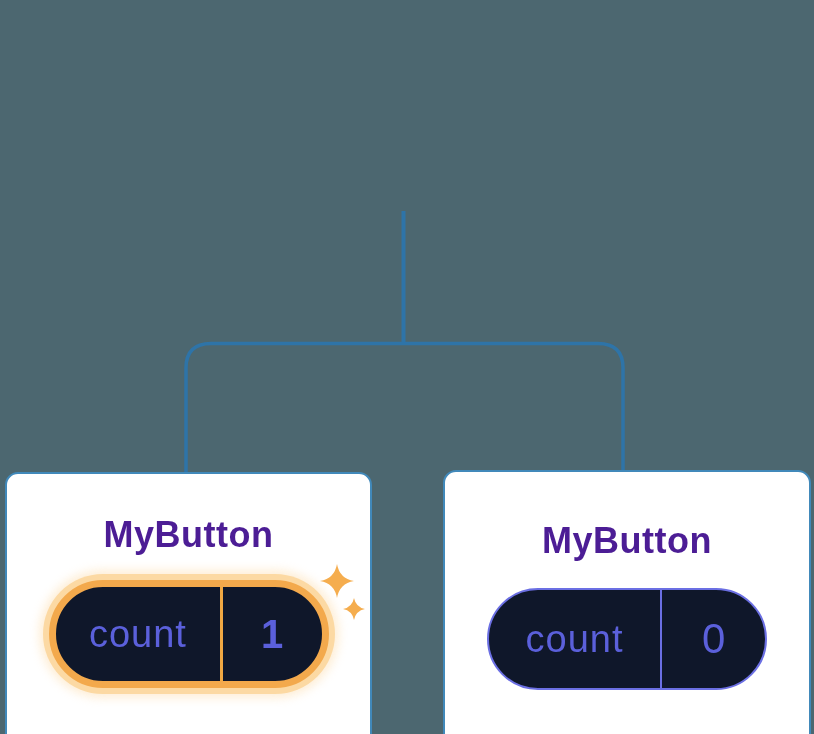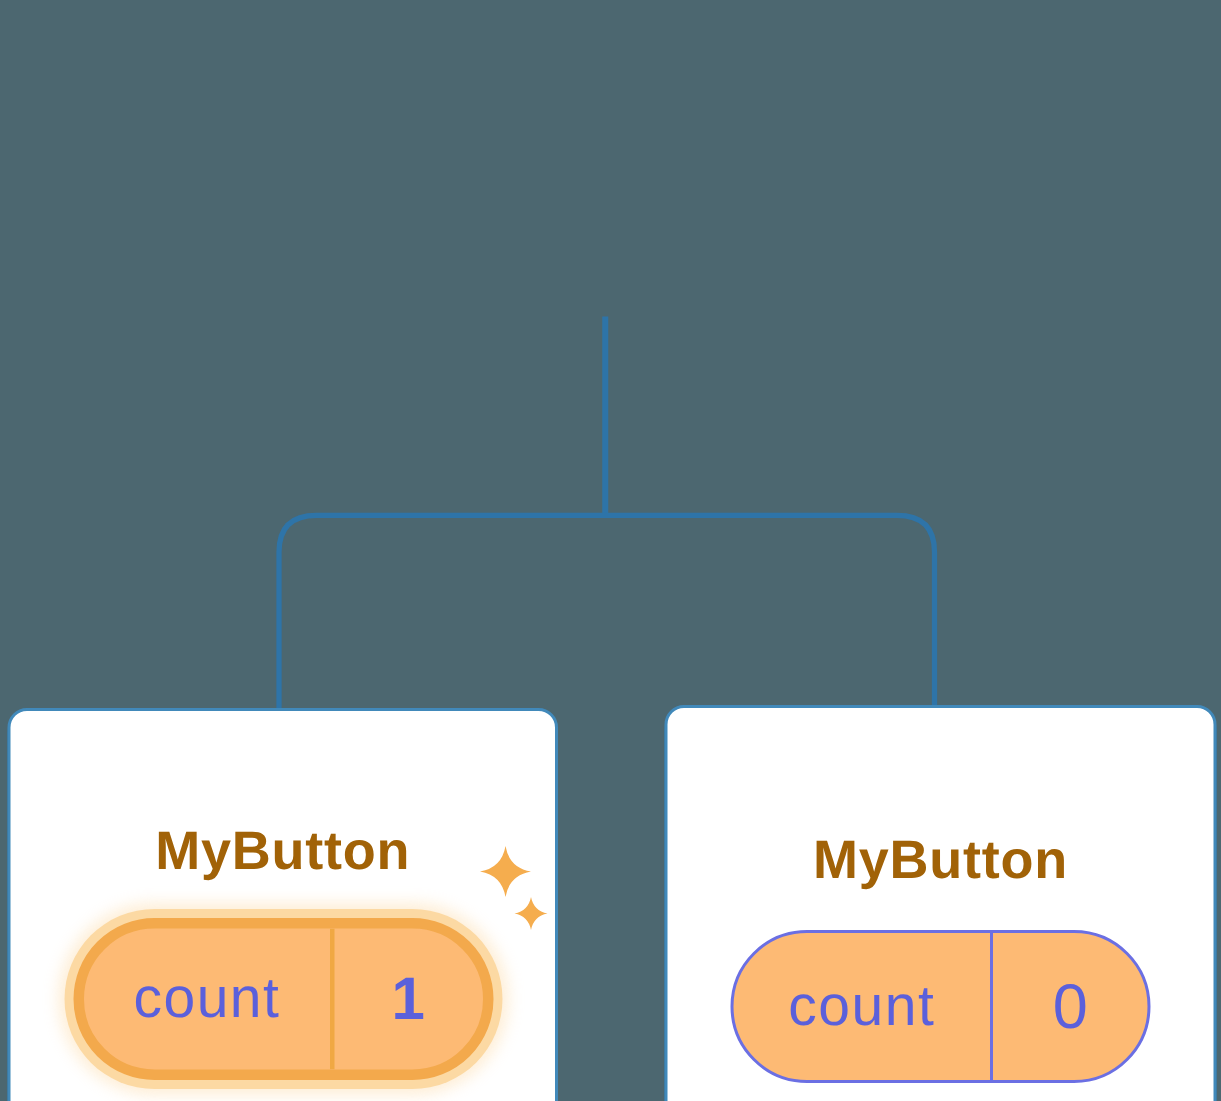--- a/index.html
+++ b/index.html
@@ -44,29 +44,28 @@
     left: 5px; top: 472px;
     width: 363px; height: 252px;
     padding-top: 40px;
   }
   .card-child-right {
     left: 443px; top: 470px;
     width: 364px; height: 256px;
     padding-top: 48px;
   }
   .child-title {
-    color: #a16207;
+    color: #4c1d95;
     font-size: 36px; font-weight: 700;
     letter-spacing: 0.5px;
     line-height: 42px;
-    margin-top: 32px;
   }
   .pill {
     box-sizing: border-box;
-    background: #fdba74;
+    background: #0f172a;
     border-radius: 70px;
     display: flex; align-items: stretch;
     overflow: hidden;
   }
   .pill-plain {
     margin-top: 26px;
     width: 280px; height: 102px;
     border: 2px solid #6b6fe3;
   }
   .pill-highlight {

